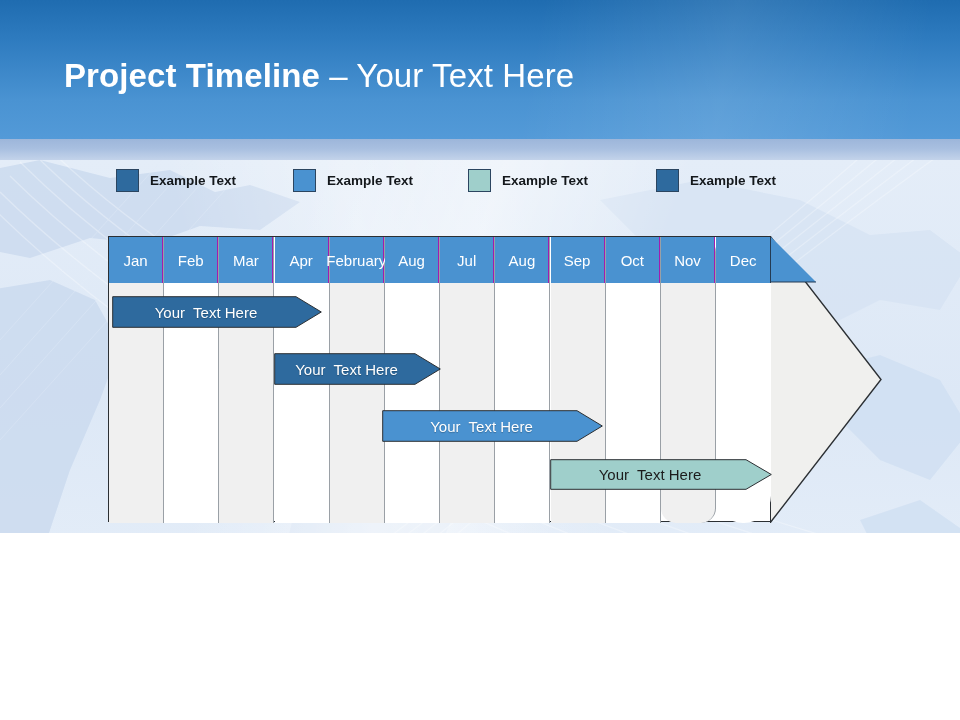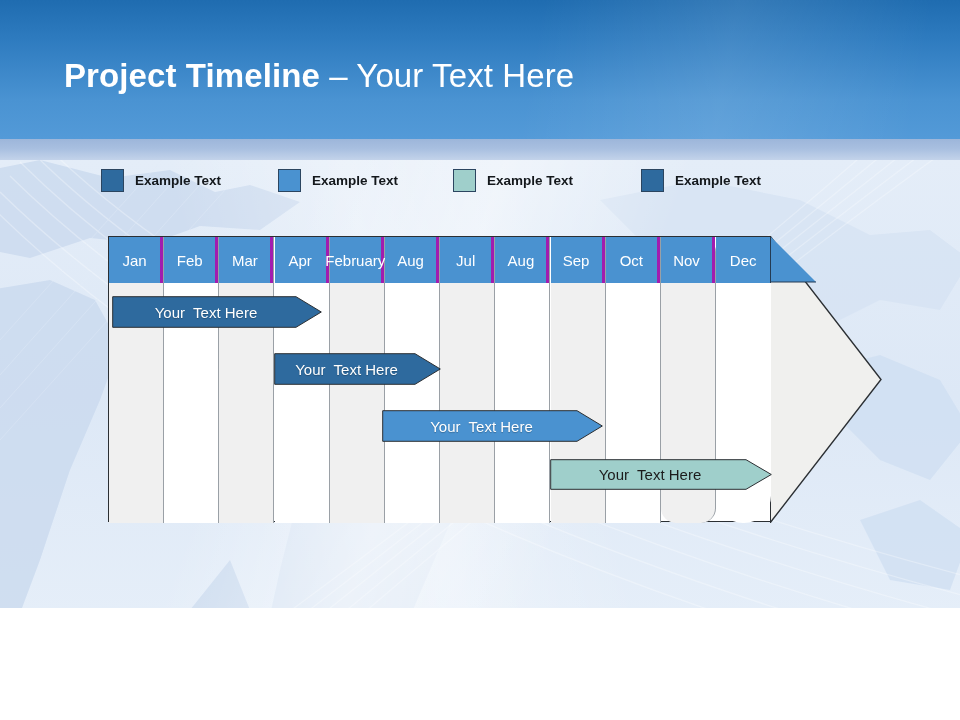--- a/index.html
+++ b/index.html
@@ -6,21 +6,21 @@
     margin: 0;
     padding: 0;
     background: #ffffff;
   }
   body {
     font-family: "Liberation Sans", sans-serif;
   }
   #slide {
     position: relative;
     width: 960px;
-    height: 608px;
+    height: 533px;
     overflow: hidden;
     background: #c2410c;
   }
 
   
   .bg-base {
     position: absolute;
     left: 0; top: 0;
     width: 960px; height: 720px;
     background:
@@ -75,21 +75,21 @@
     color: #ffffff;
     white-space: nowrap;
     letter-spacing: 0.1px;
   }
   .slide-title .t-bold { font-weight: bold; }
   .slide-title .t-light { font-weight: normal; }
 
   
   .legend {
     position: absolute;
-    left: 101px;
+    left: 116px;
     top: 168px;
     width: 720px;
     height: 28px;
   }
   .legend-item {
     position: absolute;
     top: 0;
     display: flex;
     align-items: center;
     height: 24px;
@@ -136,21 +136,21 @@
   .col.shaded { background: #f0f0f0; }
   .col.plain  { background: #ffffff; }
   .col.last   { border-right: none; border-radius: 27px; }
   .col-head {
     position: absolute;
     left: 0; top: 0;
     width: 100%;
     height: 46px;
     box-sizing: border-box;
     background: #4a92d0;
-    border-right: 3px solid #a21caf;
+    border-right: 1px solid #a21caf;
     color: #ffffff;
     font-size: 15px;
     display: flex;
     align-items: center;
     justify-content: center;
   }
   .col.last .col-head { border-right: 1px solid #243b53; }
 
   
   .arrow-head {

